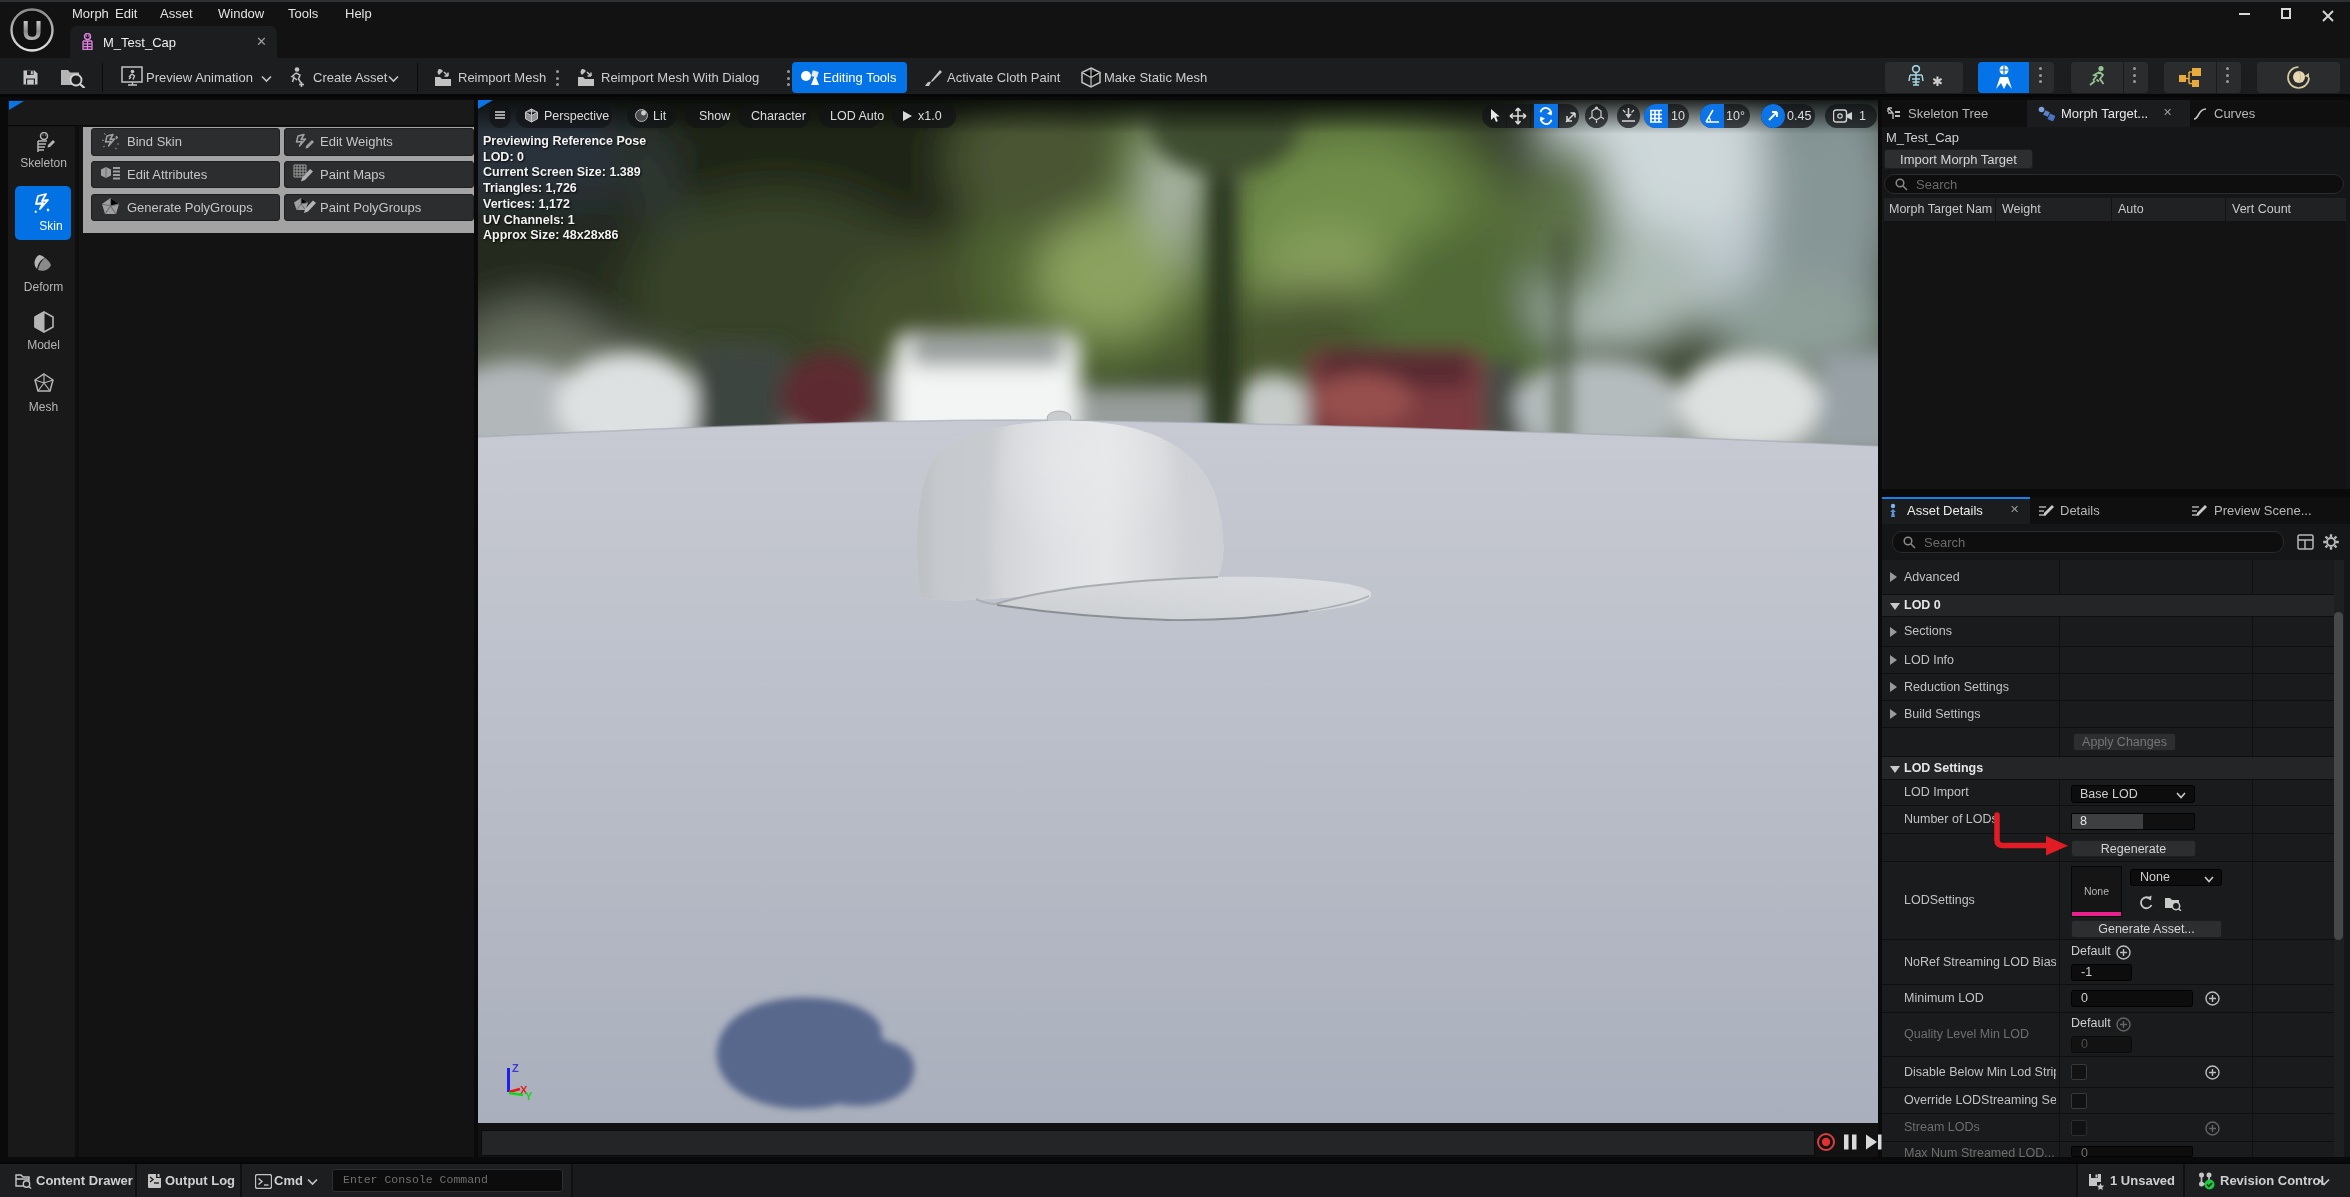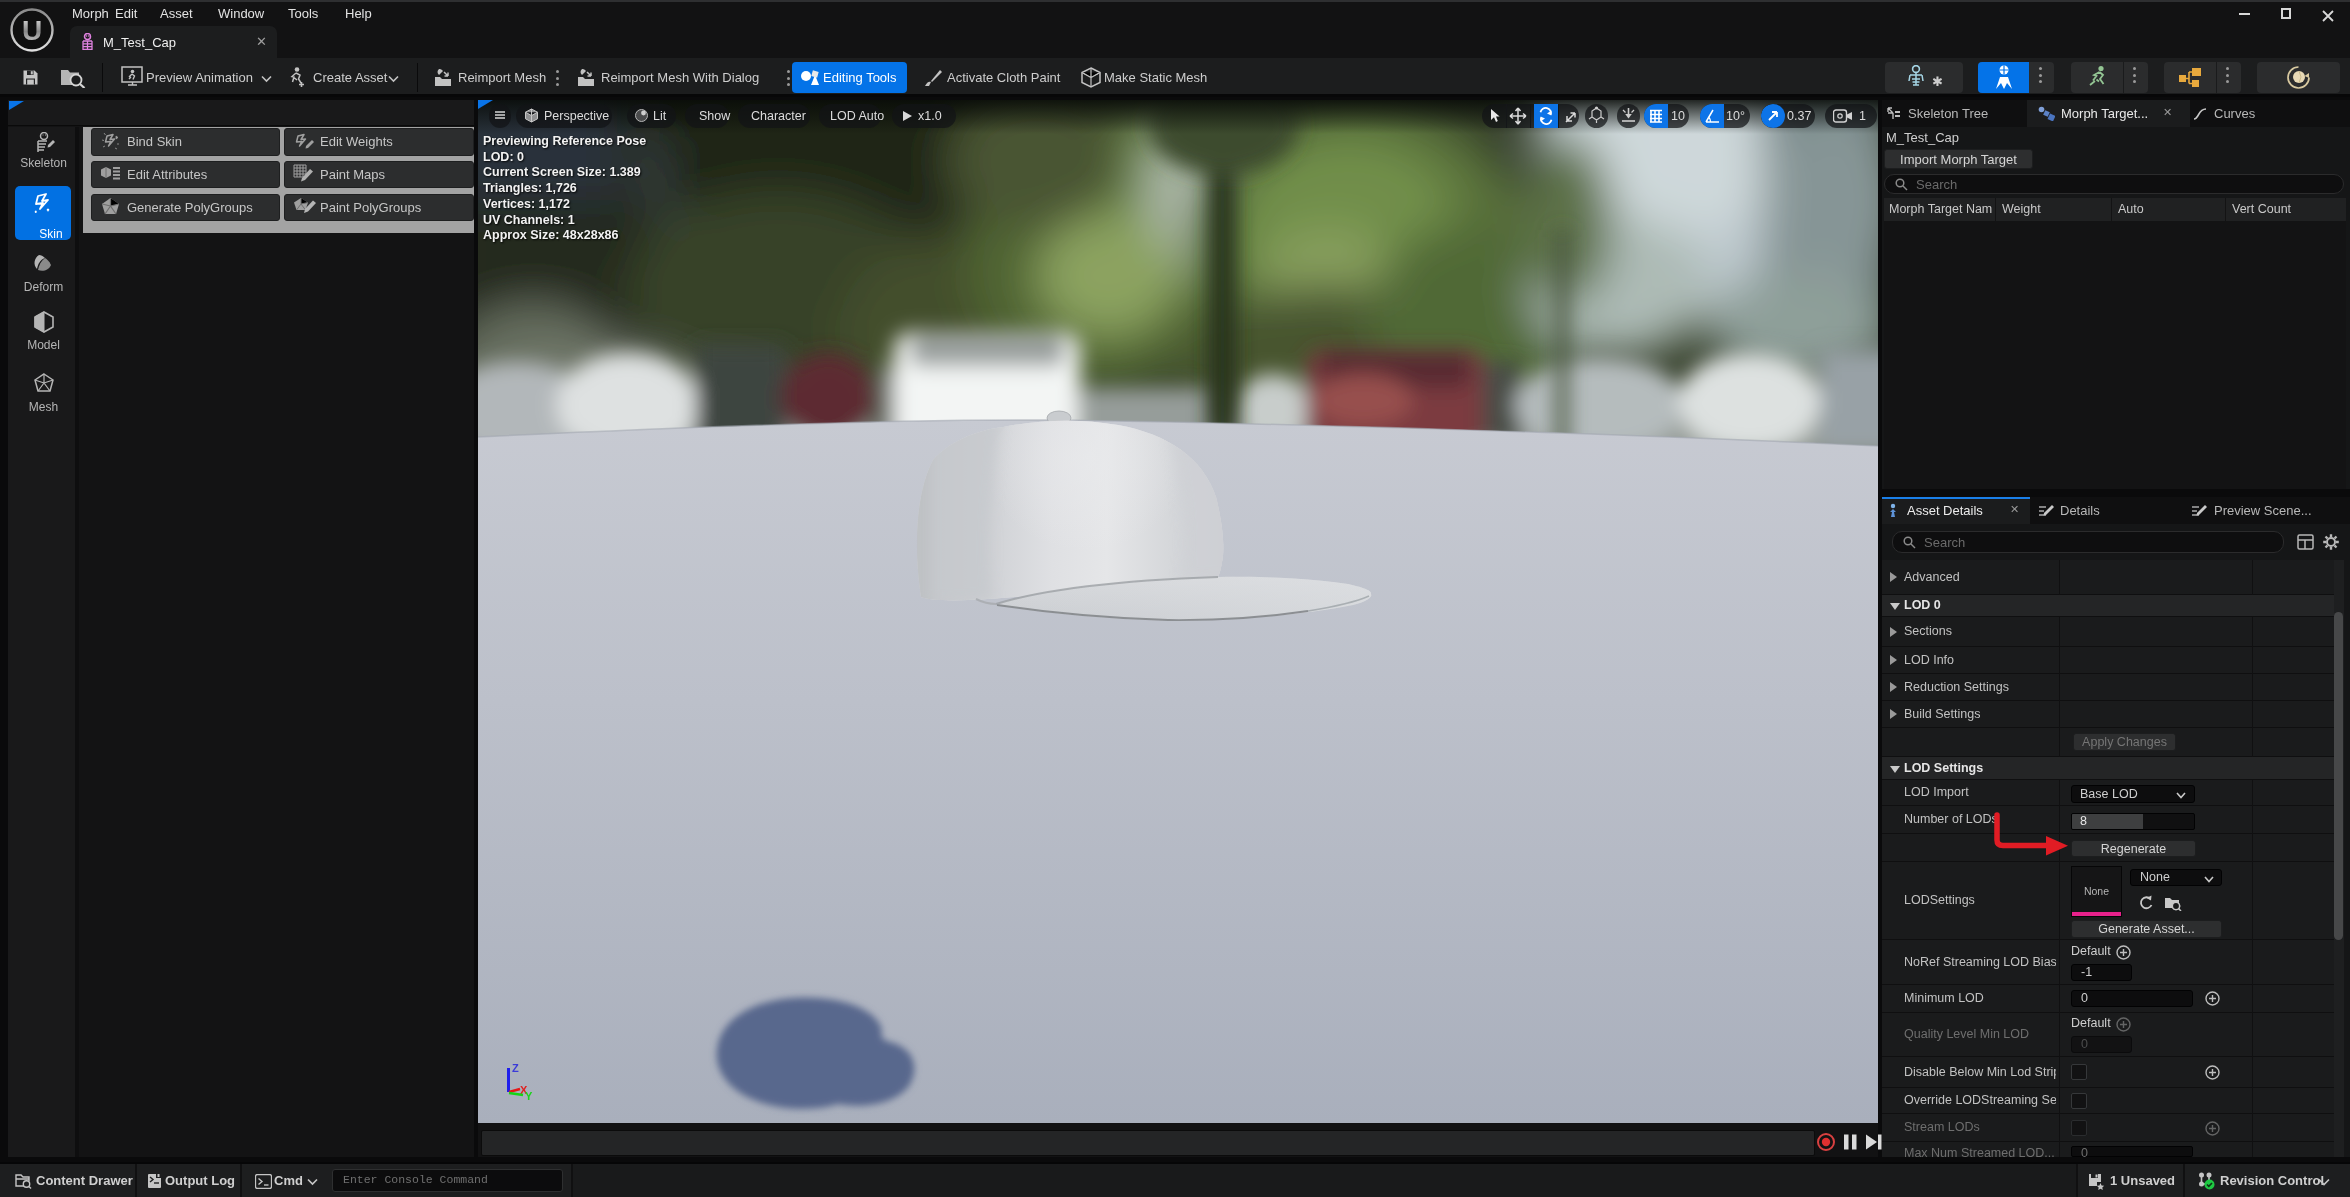--- a/index.html
+++ b/index.html
@@ -248,21 +248,21 @@
             <path d="M7 9 H16 M7 9 V20 M7 12 H15 M7 15 H14 M7 18 H13" stroke="#b5b5b5" stroke-width="1.5" fill="none"></path>
             <path d="M17 13 L22 8 L24 10 L19 15 L16.5 15.5 Z" fill="#b5b5b5"></path>
           </svg>
         <span style="position:absolute;left:0;width:71px;top:24px;">Skeleton</span>
       </div>
       <div id="skinbtn" style="top:59px;">
         <svg width="22" height="24" style="margin-top:7px;">
             <path d="M6 3 L14 1 L10 8 L16 7 L8 16 L11 10 L4 11 Z" fill="none" stroke="#fff" stroke-width="1.8" stroke-linejoin="round"></path>
             <path d="M15 16 l2 2 M17 16 l-2 2 M3 18 l1.5 1.5 M4.5 18 L3 19.5" stroke="#fff" stroke-width="1.2"></path>
           </svg>
-        <span style="position:absolute;left:0;width:48px;top:41px;padding-left:24px;">Skin</span>
+        <span style="position:absolute;left:0;width:48px;top:33px;padding-left:24px;">Skin</span>
       </div>
       <div class="railitem" style="top:125px;height:42px;">
         <svg width="26" height="26">
             <path d="M8 3 C3 6 2 13 6 17 C7 12 9 8 14 6 C12 4 10 3 8 3 Z" fill="#b5b5b5"></path>
             <path d="M14 6 C10 9 8 13 7 18 C12 20 18 18 20 13 C18 9 16 7 14 6 Z" fill="#8a8a8a"></path>
           </svg>
         <span style="position:absolute;left:0;width:71px;top:28px;">Deform</span>
       </div>
       <div class="railitem" style="top:183px;height:42px;">
         <svg width="26" height="26">
@@ -550,21 +550,21 @@
             <path d="M6 18 L13 6 M6 18 H19" stroke="#fff" stroke-width="1.5" fill="none"></path>
             <path d="M10.5 18 A6 6 0 0 0 9 13.5" stroke="#fff" stroke-width="1.3" fill="none"></path>
           </svg>
         <span style="position:absolute;left:26px;">10°</span>
       </div>
       <div class="pill" style="left:1283px;width:54px;overflow:hidden;">
         <svg width="24" height="24" style="position:absolute;left:0;">
             <circle cx="12" cy="12" r="12" fill="#0d74e8"></circle>
             <path d="M8 16 L16 8 M16 8 H11 M16 8 V13" stroke="#fff" stroke-width="1.8" fill="none"></path>
           </svg>
-        <span style="position:absolute;left:26px;">0.37</span>
+        <span style="position:absolute;left:26px;">0.45</span>
       </div>
       <div class="pill" style="left:1347px;width:52px;">
         <svg width="20" height="14" style="position:absolute;left:8px;top:5px;">
             <rect x="0.5" y="1" width="13" height="12" rx="2.5" fill="none" stroke="#d2d2d2" stroke-width="1.4"></rect>
             <path d="M14 5.5 L19 3 V11 L14 8.5 Z" fill="#d2d2d2"></path>
             <circle cx="7" cy="7" r="2.2" fill="none" stroke="#d2d2d2" stroke-width="1.2"></circle>
           </svg>
         <span style="position:absolute;left:34px;">1</span>
       </div>
     </div>

